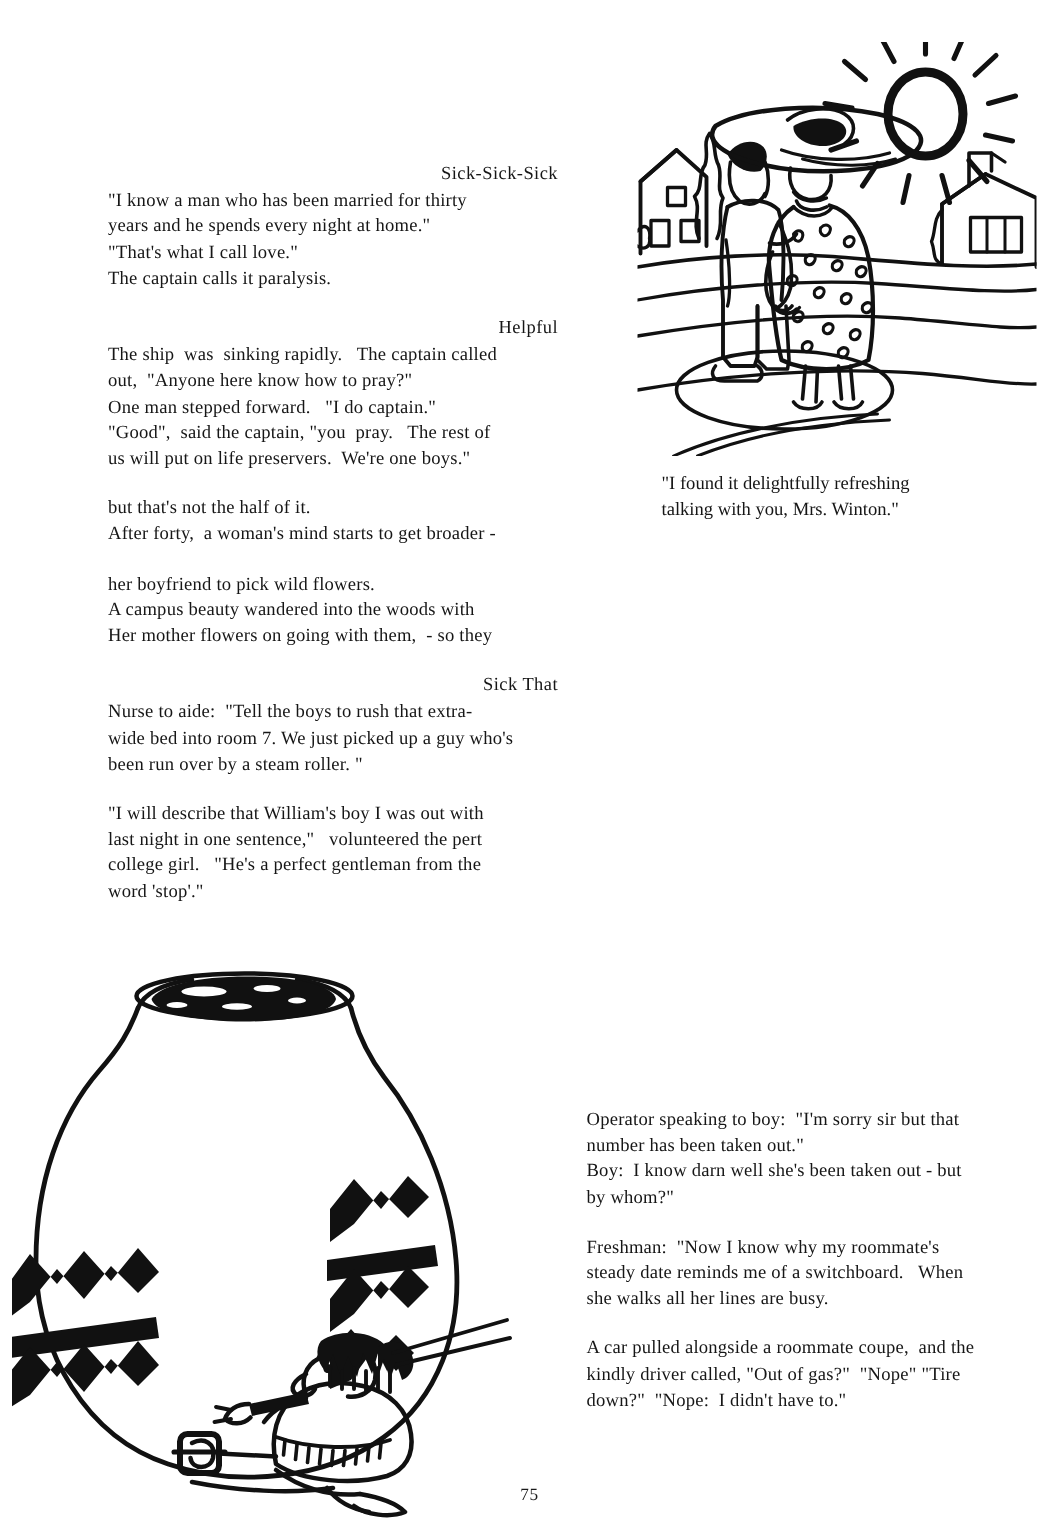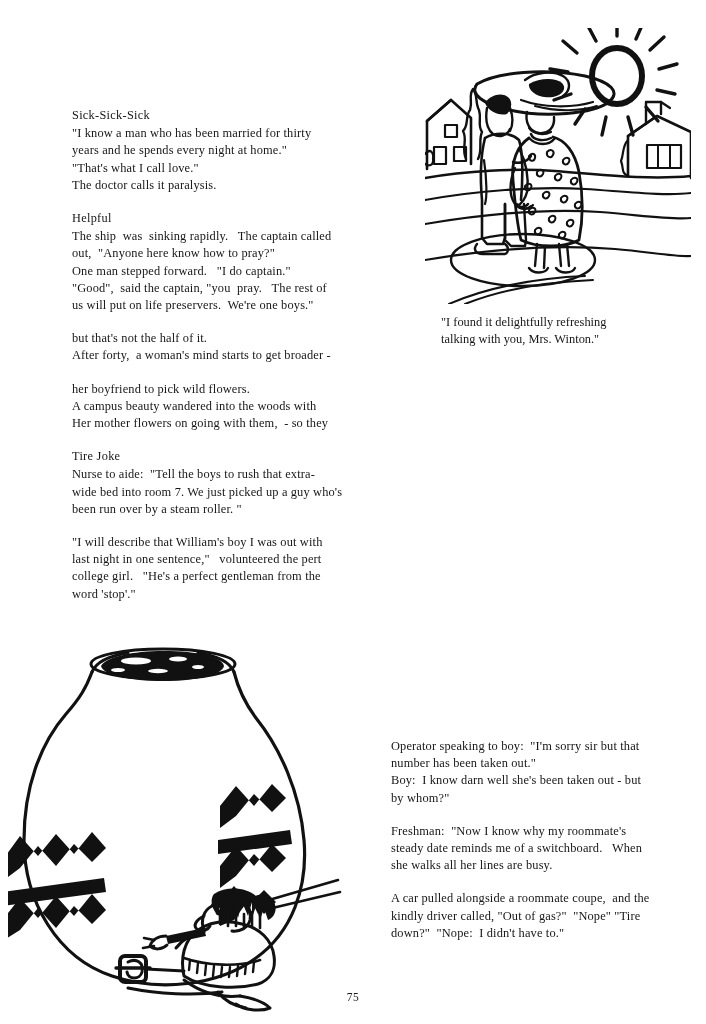--- a/index.html
+++ b/index.html
@@ -30,21 +30,21 @@
     font-size: 12.4px;
     line-height: 17.2px;
     letter-spacing: 0.15px;
     color: #161616;
   }
 
   .joke-block { margin: 0 0 16px 0; }
   .joke-block:last-child { margin-bottom: 0; }
 
   .joke-title {
-    text-align: left;
+    text-align: right;
     margin: 0 0 1px 0;
     letter-spacing: 0.3px;
     font-size: 12.3px;
   }
   .joke-line { margin: 0; white-space: pre-wrap; }
 
   .left-col {
     left: 72px;
     top: 107px;
     width: 300px;
@@ -218,41 +218,41 @@
     <p>"I found it delightfully refreshing</p>
     <p>talking with you,  Mrs.  Winton."</p>
   </div>
 
   <div class="text-col left-col" id="left-col">
       <div class="joke-block">
         <p class="joke-title">Sick-Sick-Sick</p>
         <p class="joke-line">"I know a man who has been married for thirty</p>
         <p class="joke-line">years and he spends every night at home."</p>
         <p class="joke-line">"That's what I call love."</p>
-        <p class="joke-line">The doctor calls it paralysis.</p>
+        <p class="joke-line">The captain calls it paralysis.</p>
       </div>
       <div class="joke-block">
         <p class="joke-title">Helpful</p>
         <p class="joke-line">The ship  was  sinking rapidly.   The captain called</p>
         <p class="joke-line">out,  "Anyone here know how to pray?"</p>
         <p class="joke-line">One man stepped forward.   "I do captain."</p>
         <p class="joke-line">"Good",  said the captain, "you  pray.   The rest of</p>
         <p class="joke-line">us will put on life preservers.  We're one boys."</p>
       </div>
       <div class="joke-block">
         <p class="joke-line">but that's not the half of it.</p>
         <p class="joke-line">After forty,  a woman's mind starts to get broader -</p>
       </div>
       <div class="joke-block">
         <p class="joke-line">her boyfriend to pick wild flowers.</p>
         <p class="joke-line">A campus beauty wandered into the woods with</p>
         <p class="joke-line">Her mother flowers on going with them,  - so they</p>
       </div>
       <div class="joke-block">
-        <p class="joke-title">Tire Joke</p>
+        <p class="joke-title">Sick That</p>
         <p class="joke-line">Nurse to aide:  "Tell the boys to rush that extra-</p>
         <p class="joke-line">wide bed into room 7. We just picked up a guy who's</p>
         <p class="joke-line">been run over by a steam roller. "</p>
       </div>
       <div class="joke-block">
         <p class="joke-line">"I will describe that William's boy I was out with</p>
         <p class="joke-line">last night in one sentence,"   volunteered the pert</p>
         <p class="joke-line">college girl.   "He's a perfect gentleman from the</p>
         <p class="joke-line">word 'stop'."</p>
       </div>

